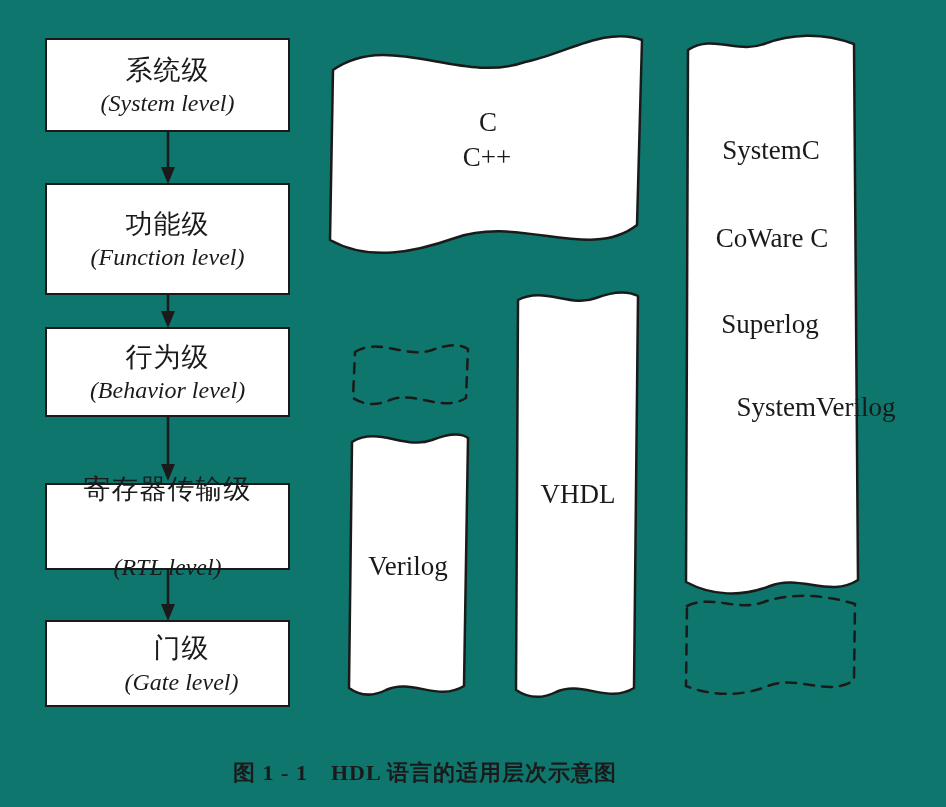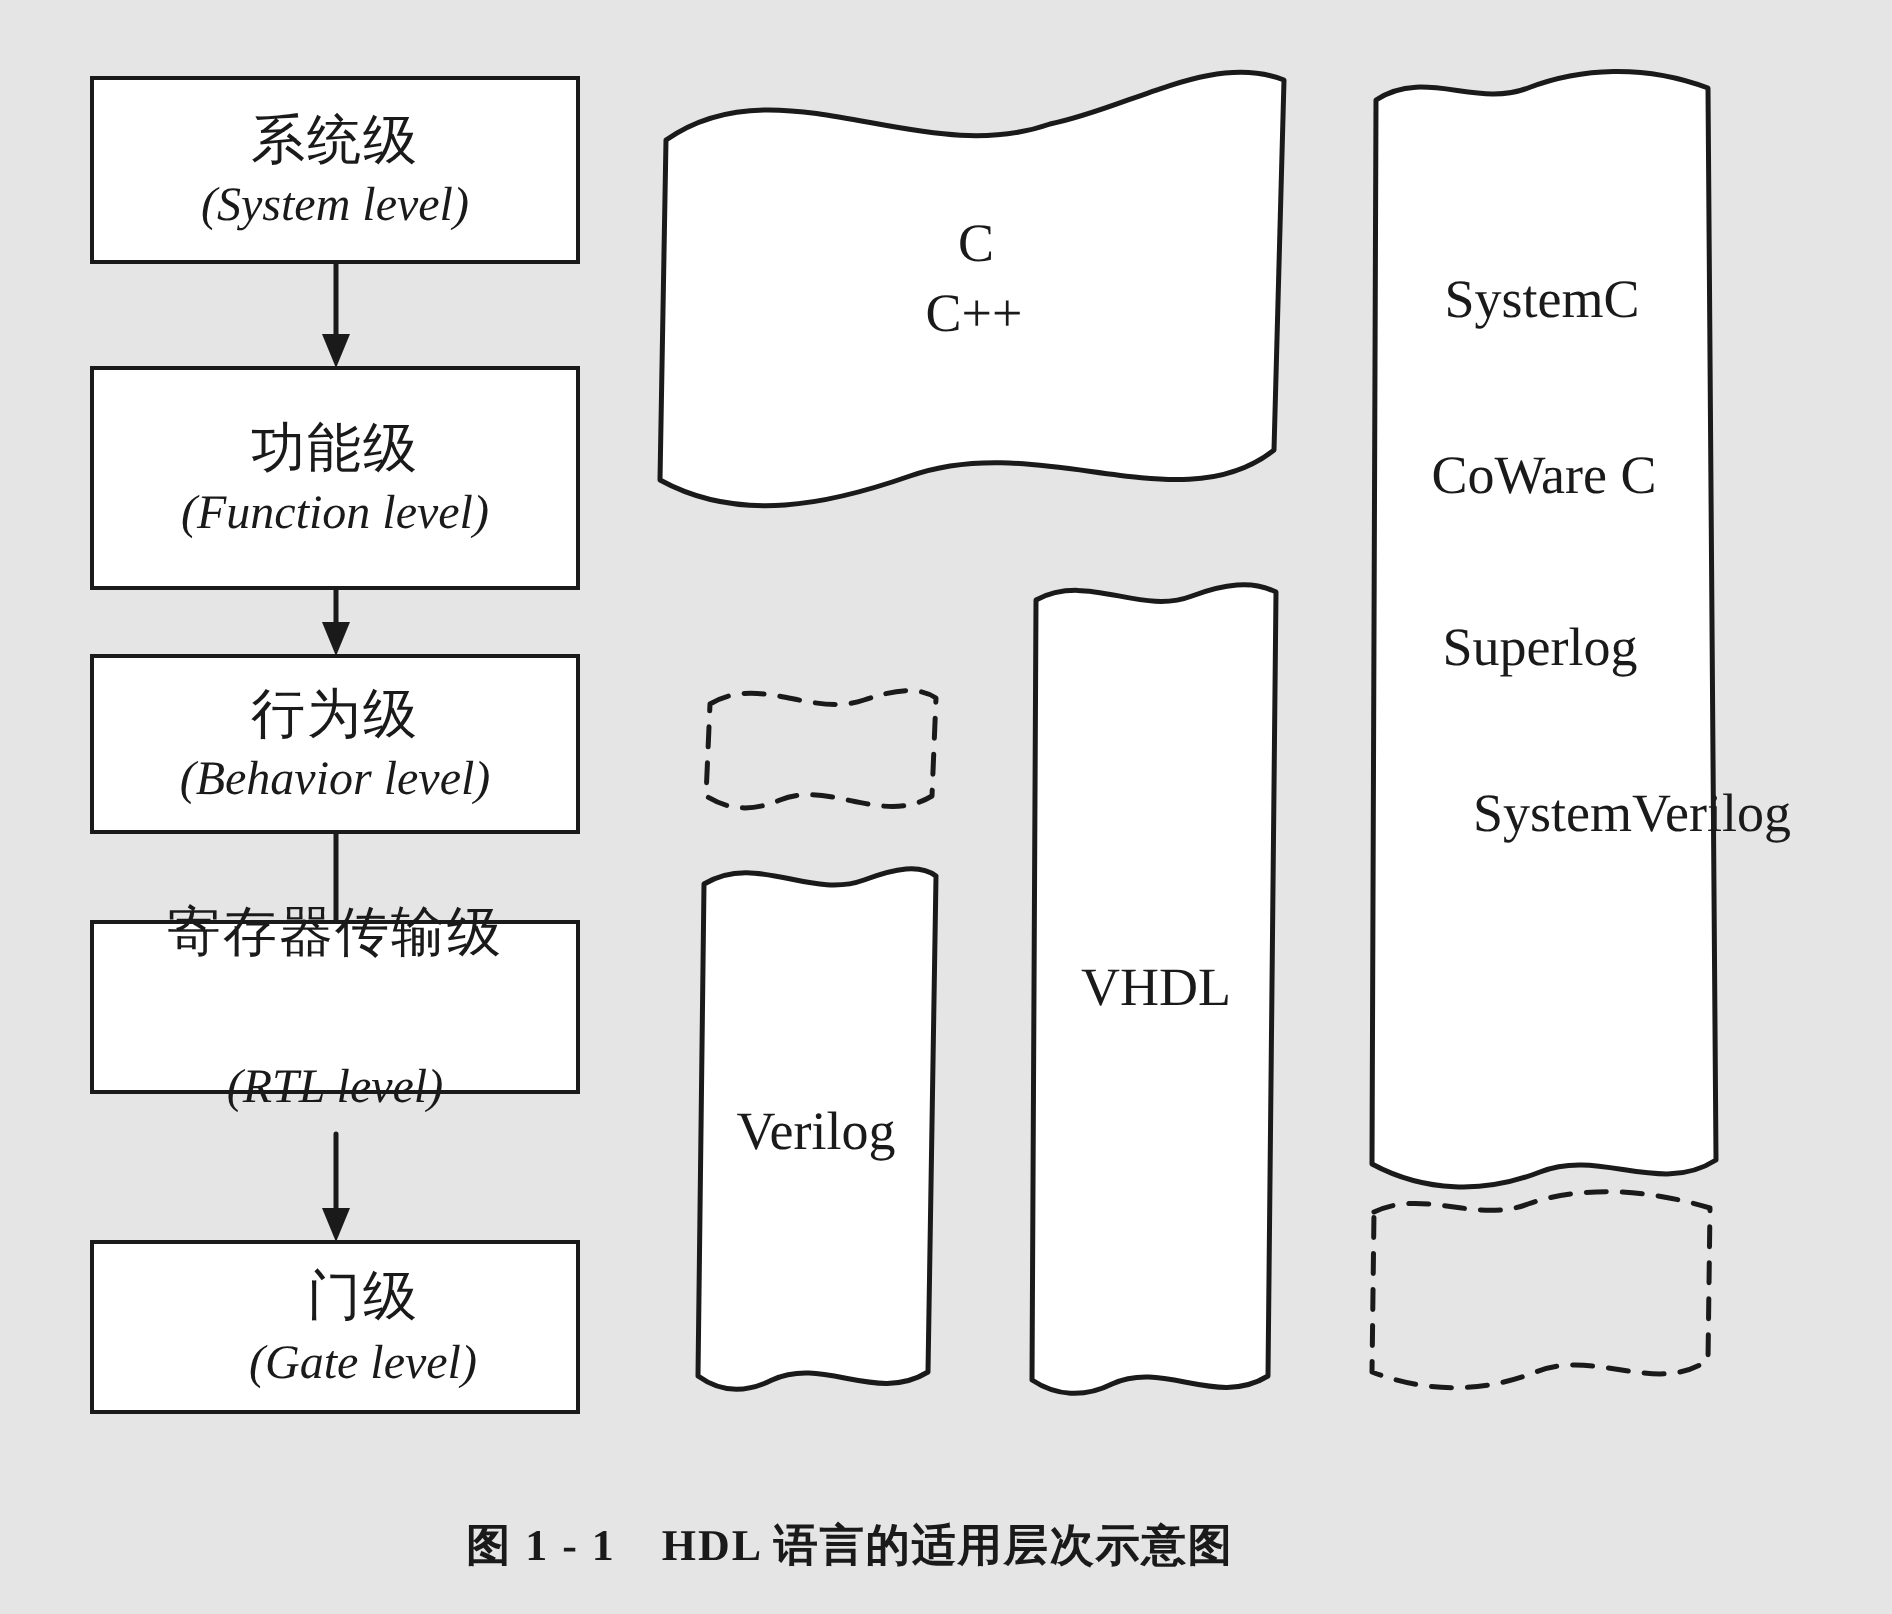--- a/index.html
+++ b/index.html
@@ -5,21 +5,21 @@
   * { margin: 0; padding: 0; box-sizing: border-box; }
   html, body { background: #ffffff; }
   body {
     font-family: "Liberation Serif", "DejaVu Serif", serif;
     color: #1a1a1a;
   }
   .canvas {
     position: relative;
     width: 946px;
     height: 807px;
-    background: #e5e5e5;
+    background: #0f766e;
     overflow: hidden;
   }
   .svg-layer {
     position: absolute;
     left: 0; top: 0;
     width: 946px; height: 807px;
   }
   .flow-box {
     position: absolute;
     left: 45px;
@@ -126,21 +126,21 @@
     <div class="en">(System level)</div>
   </div>
   <div class="flow-box" style="top:183px; height:112px;">
     <div class="zh">功能级</div>
     <div class="en">(Function level)</div>
   </div>
   <div class="flow-box" style="top:327px; height:90px;">
     <div class="zh">行为级</div>
     <div class="en">(Behavior level)</div>
   </div>
-  <div class="flow-box" style="top:460px; height:87px;gap:44px;">
+  <div class="flow-box" style="top:483px; height:87px;gap:44px;">
     <div class="zh">寄存器传输级</div>
     <div class="en">(RTL level)</div>
   </div>
   <div class="flow-box" style="top:620px; height:87px;padding-left:28px;">
     <div class="zh">门级</div>
     <div class="en">(Gate level)</div>
   </div>
 
   <div class="banner-label" style="left:488px; top:122px;">C</div>
   <div class="banner-label" style="left:487px; top:157px;">C++</div>

